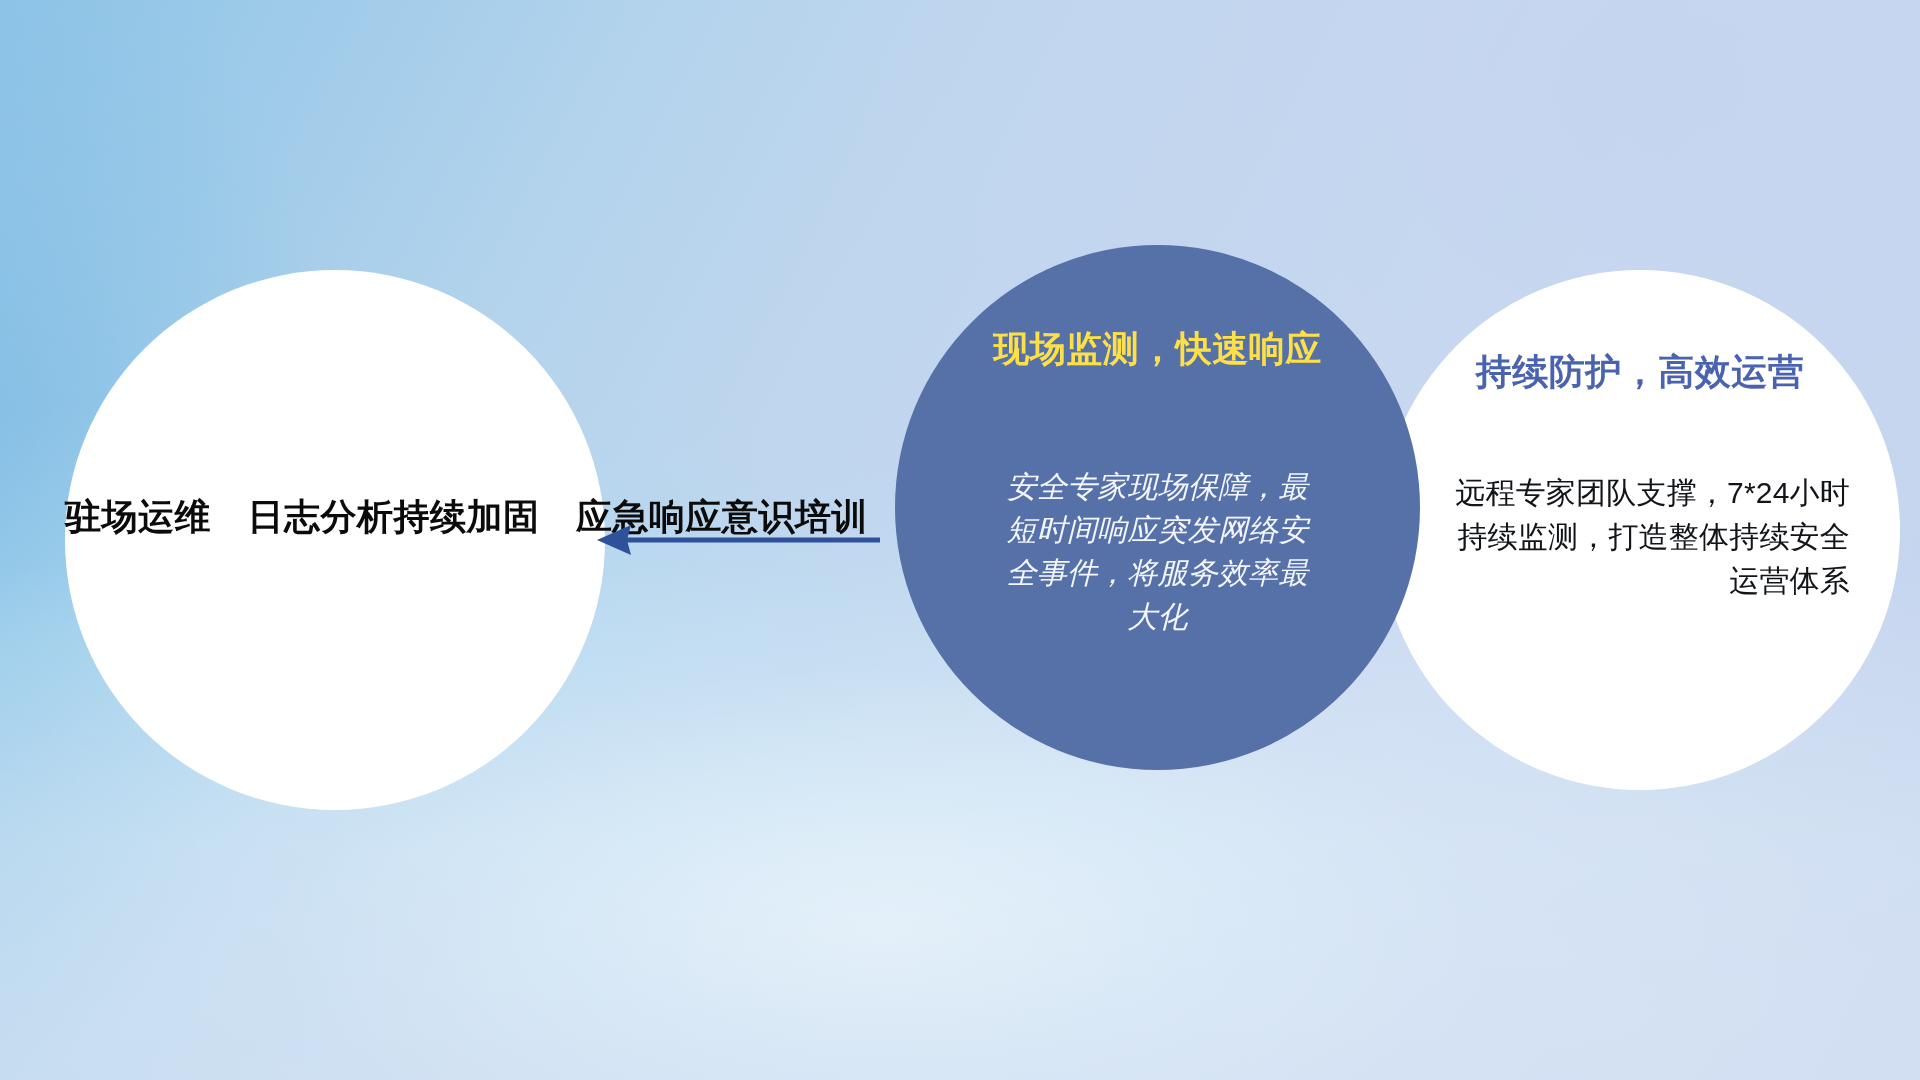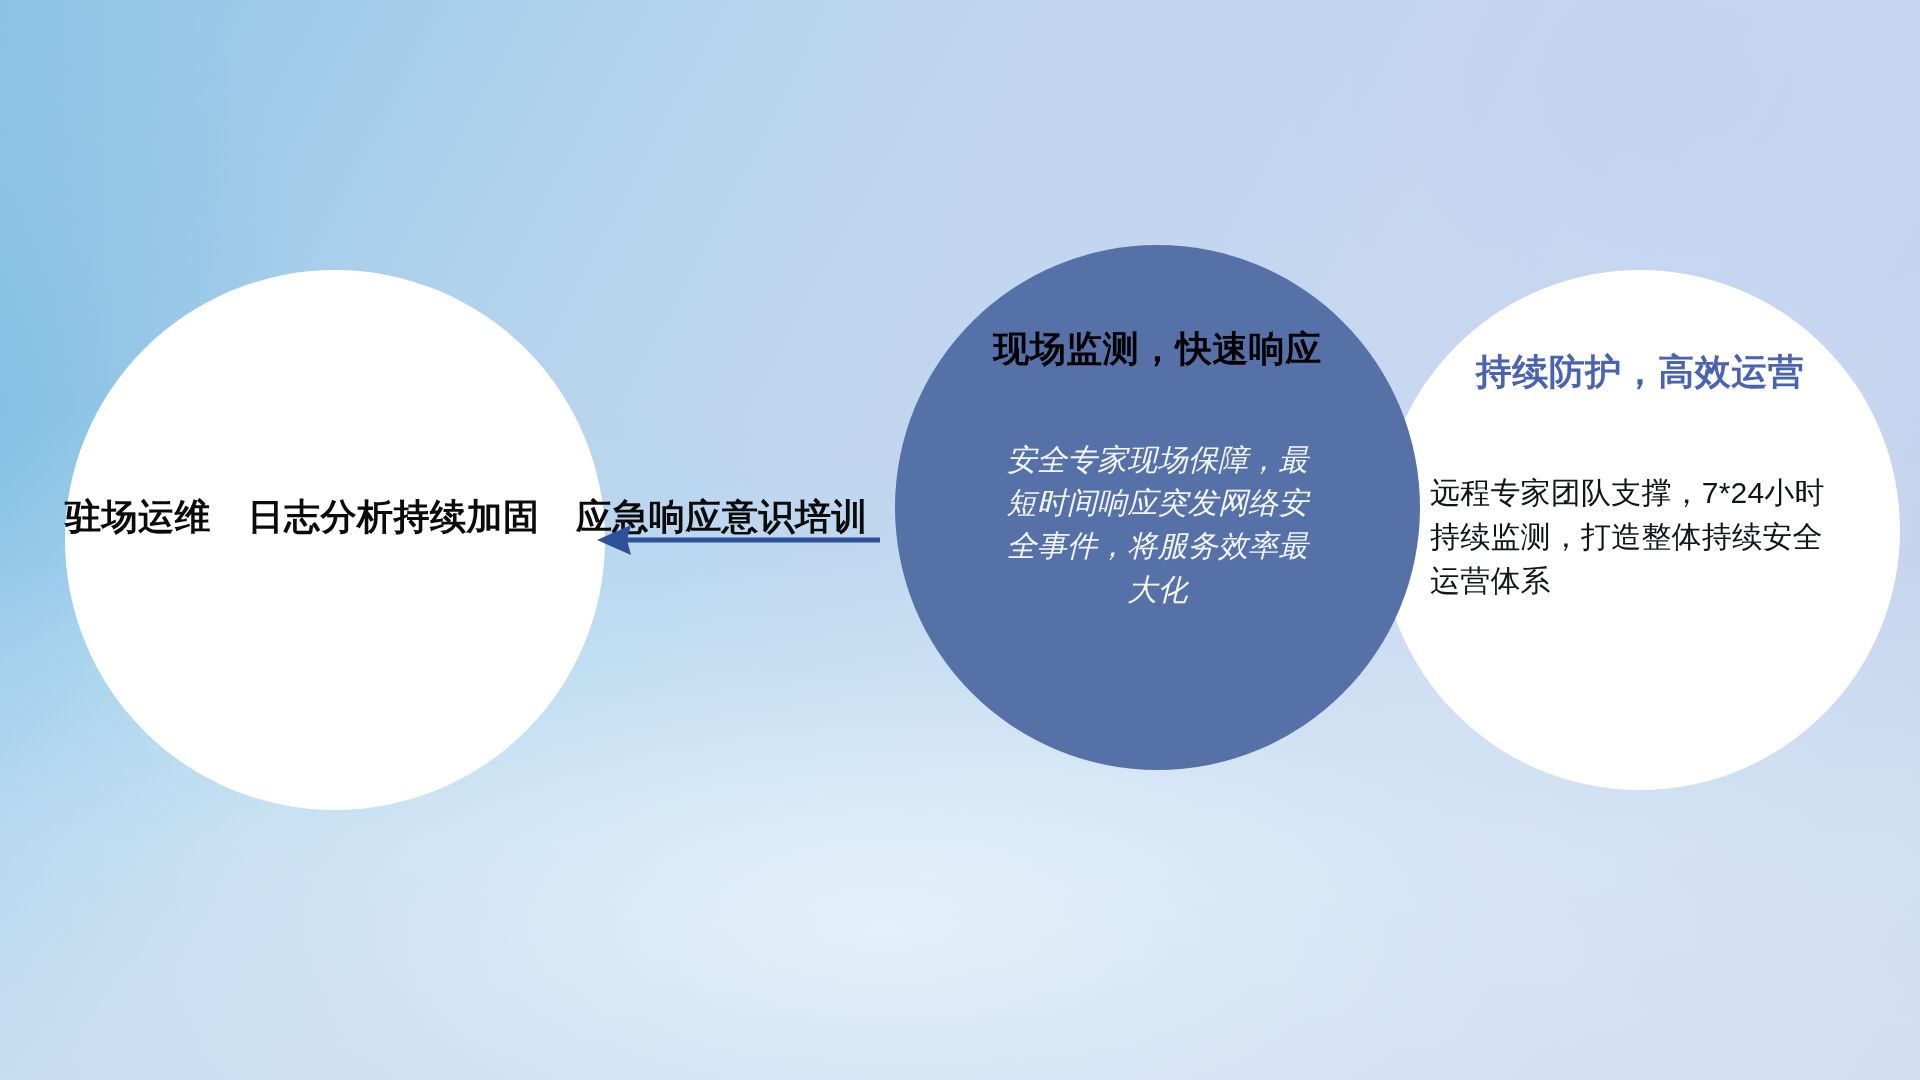--- a/index.html
+++ b/index.html
@@ -119,24 +119,24 @@
   
   #circle-middle{
     left:895px; top:245px;
     width:525px; height:525px;
     background:#5670a8;
     z-index:3;
     padding-top:80px;
   }
   .mid-title{
     font-size:36px; font-weight:bold;
-    color:#000000;
+    color:#fde047;
     letter-spacing:.5px;
     white-space:nowrap;
-    margin-bottom:64px;
+    margin-bottom:91px;
   }
   .mid-body{
     font-size:30px;
     line-height:1.44;
     color:#f2f5fb;
     text-align:center;
     width:320px;
     letter-spacing:.2px;
     font-style:italic;
   }
@@ -152,21 +152,21 @@
     font-size:36px; font-weight:bold;
     color:#4a63ae;
     letter-spacing:.5px;
     white-space:nowrap;
     margin-bottom:74px;
   }
   .right-body{
     font-size:30px;
     line-height:1.46;
     color:#111418;
-    text-align:left;
+    text-align:right;
     width:420px;
     letter-spacing:.2px;
   }
 
   
   #flow-arrow{
     position:absolute;
     left:595px; top:512px;
     width:285px; height:56px;
     z-index:4;

